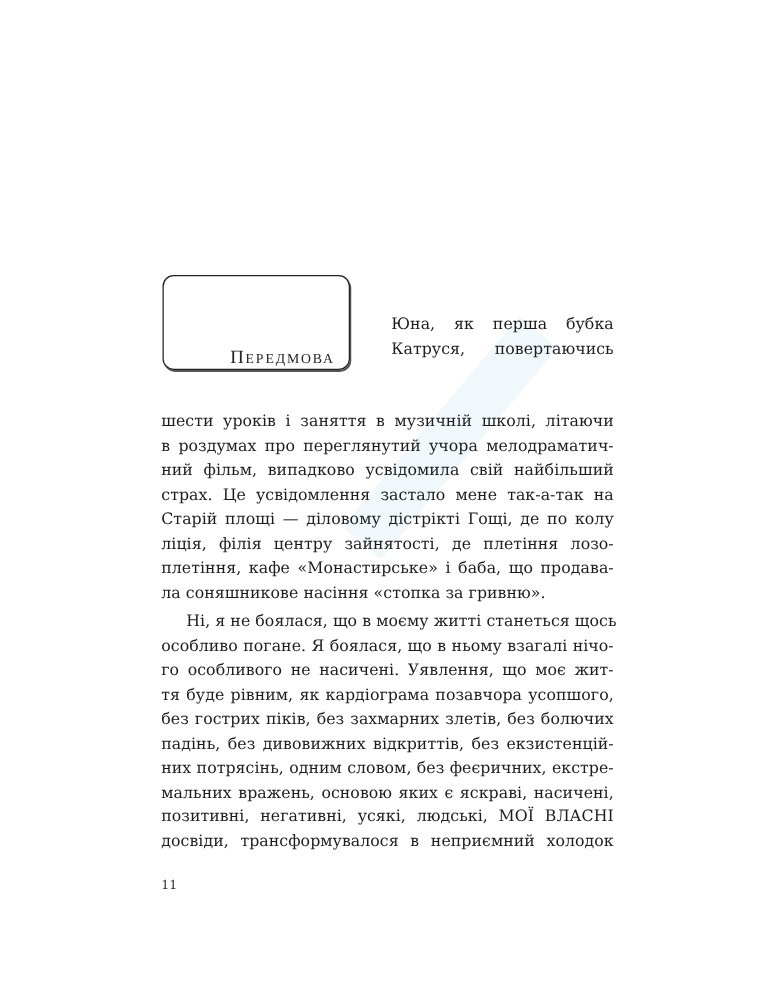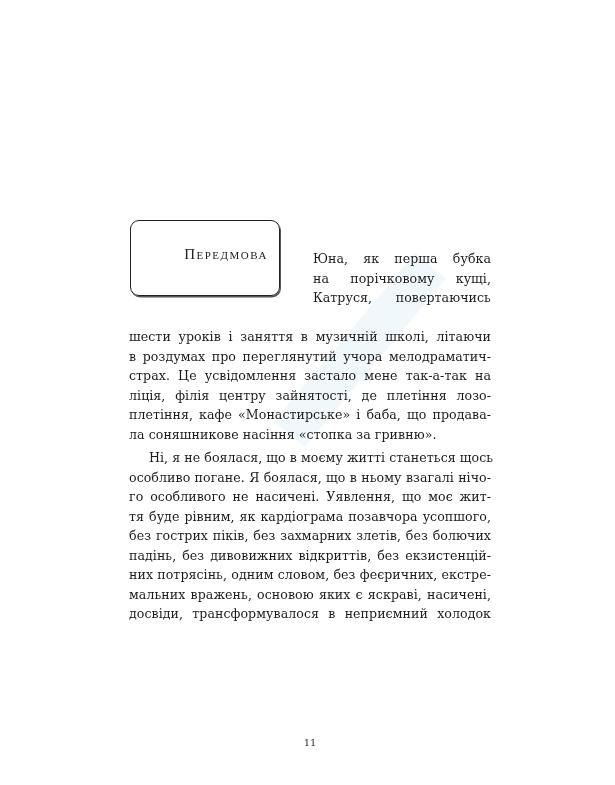--- a/index.html
+++ b/index.html
@@ -37,21 +37,21 @@
       position: absolute;
       left: 1px;
       top: 220px;
       width: 150px;
       height: 76px;
       border: 1.5px solid #222;
       border-radius: 9px;
       box-shadow: 1px 1.5px 0 #555;
       box-sizing: border-box;
       display: flex;
-      align-items: center;
+      align-items: flex-end;
       justify-content: center;
       padding-left: 42px;
     }
     .heading-text {
       font-family: "Liberation Serif", "DejaVu Serif", serif;
       font-size: 15px;
       letter-spacing: 1.5px;
       font-variant: small-caps;
       color: #222;
       margin-top: -8px;
@@ -84,61 +84,62 @@
     .line.indent {
       padding-left: 20px;
     }
     .para-gap {
       height: 4px;
     }
     .page-number {
       position: absolute;
       left: 0;
       width: 362px;
-      top: 737px;
-      text-align: center;
+      top: 703px;
       font-size: 10px;
       font-weight: normal;
       color: #333;
     }
   </style>
 </head>
 <body>
 
 <div class="watermark"></div>
 
 <div class="page">
 
   <div class="heading-box">
     <span class="heading-text">Передмова</span>
   </div>
 
   <div class="float-lines">
     <span class="line">Юна, як перша бубка</span>
-    <span class="line">на порічковому кущі,</span>
     <span class="line">Катруся, повертаючись</span>
   </div>
 
   <div class="body-lines">
     <div>
       <span class="line">шести уроків і заняття в музичній школі, літаючи</span>
       <span class="line">в роздумах про переглянутий учора мелодраматич-</span>
+      <span class="line">ний фільм, випадково усвідомила свій найбільший</span>
       <span class="line">страх. Це усвідомлення застало мене так-а-так на</span>
+      <span class="line">Старій площі — діловому дістрікті Гощі, де по колу</span>
       <span class="line">ліція, філія центру зайнятості, де плетіння лозо-</span>
       <span class="line">плетіння, кафе «Монастирське» і баба, що продава-</span>
       <span class="line last">ла соняшникове насіння «стопка за гривню».</span>
     </div>
     <div class="para-gap"></div>
     <div>
       <span class="line indent">Ні, я не боялася, що в моєму житті станеться щось</span>
       <span class="line">особливо погане. Я боялася, що в ньому взагалі нічо-</span>
       <span class="line">го особливого не насичені. Уявлення, що моє жит-</span>
       <span class="line">тя буде рівним, як кардіограма позавчора усопшого,</span>
       <span class="line">без гострих піків, без захмарних злетів, без болючих</span>
       <span class="line">падінь, без дивовижних відкриттів, без екзистенцій-</span>
       <span class="line">них потрясінь, одним словом, без феєричних, екстре-</span>
       <span class="line">мальних вражень, основою яких є яскраві, насичені,</span>
+      <span class="line">позитивні, негативні, усякі, людські, МОЇ ВЛАСНІ</span>
       <span class="line">досвіди, трансформувалося в неприємний холодок</span>
     </div>
   </div>
 
   <div class="page-number">11</div>
 </div>
 
 </body></html>

